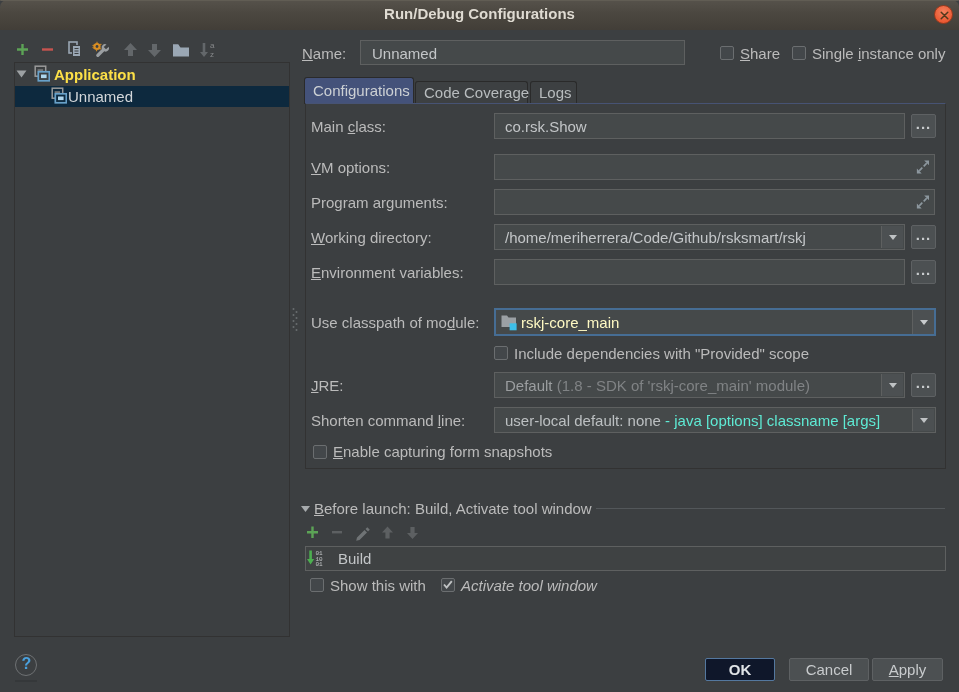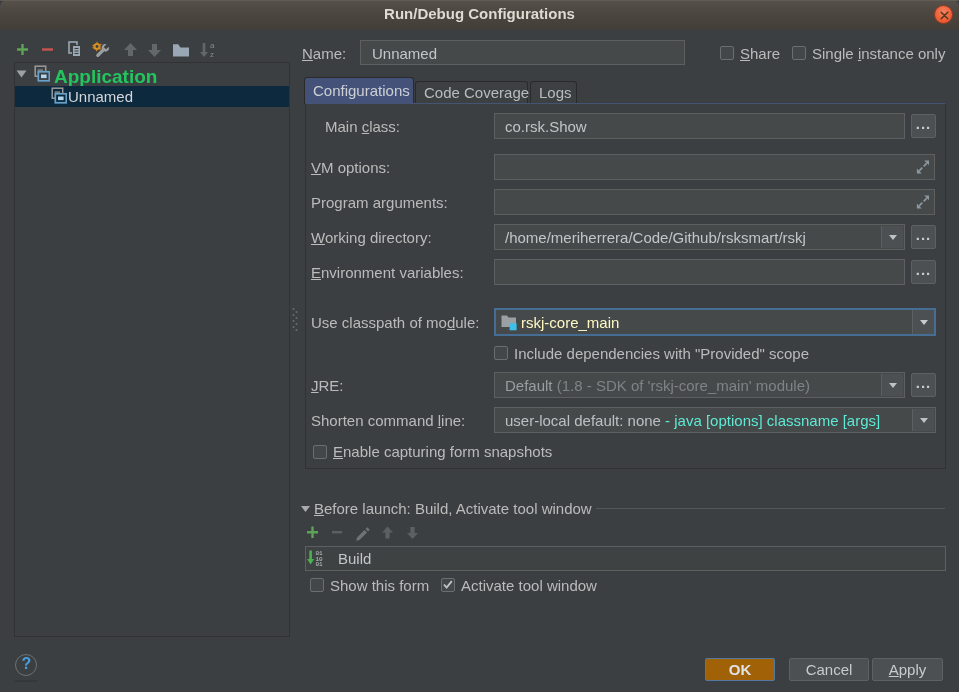--- a/index.html
+++ b/index.html
@@ -75,21 +75,21 @@
     <div style="position:relative; height:23px;">
       <svg class="abs" style="left:1px; top:6px;" width="11" height="9">
           <path d="M0.5 1.5 h10 l-5 7 z" fill="#9da1a3"></path>
         </svg>
       <svg class="abs" style="left:19px; top:2px;" width="16" height="17" viewBox="0 0 16 17">
         <rect x="1.2" y="1.2" width="10.5" height="10" fill="none" stroke="#9a9a9a" stroke-width="1.5"></rect>
         <rect x="3.6" y="4.2" width="5.5" height="1.8" fill="#77797b"></rect>
         <rect x="4.3" y="6.8" width="11" height="9" fill="#3c3f41" stroke="#68a1c9" stroke-width="1.7"></rect>
         <rect x="7" y="9.5" width="5.6" height="3.6" fill="#aed5ec"></rect>
       </svg>
-      <span class="lbl" style="left:39px; top:3px; font-weight:bold; font-size:19px; color:#22c55e;">Application</span>
+      <span class="lbl" style="left:39px; top:3px; font-weight:bold; font-size:15px; color:#fde047;">Application</span>
     </div>
     <div style="position:relative; height:21px; background:#0d293e; margin:0 0 0 0;">
       <svg class="abs" style="left:36px; top:1px;" width="16" height="17" viewBox="0 0 16 17">
         <rect x="1.2" y="1.2" width="10.5" height="10" fill="none" stroke="#9a9a9a" stroke-width="1.5"></rect>
         <rect x="3.6" y="4.2" width="5.5" height="1.8" fill="#77797b"></rect>
         <rect x="4.3" y="6.8" width="11" height="9" fill="#0d293e" stroke="#68a1c9" stroke-width="1.7"></rect>
         <rect x="7" y="9.5" width="5.6" height="3.6" fill="#aed5ec"></rect>
       </svg>
       <span class="lbl" style="left:53px; top:2px; font-size:15px; color:#d3d7da;">Unnamed</span>
     </div>
@@ -121,21 +121,21 @@
           <circle cx="4.5" cy="5" r="1"></circle>
           <circle cx="1.5" cy="8" r="1"></circle>
           <circle cx="4.5" cy="11" r="1"></circle>
           <circle cx="1.5" cy="14" r="1"></circle>
           <circle cx="4.5" cy="17" r="1"></circle>
           <circle cx="1.5" cy="20" r="1"></circle>
           <circle cx="4.5" cy="23" r="1"></circle>
         </g>
     </svg>
 
-    <div class="lbl" style="left:311px; top:118px;margin-left:14px;">Main <u>c</u>lass:</div>
+    <div class="lbl" style="left:311px; top:118px;">Main <u>c</u>lass:</div>
     <div class="field" style="left:494px; top:113px; width:411px;"></div>
     <div class="lbl" style="left:505px; top:118px; color:#c3c6c8;">co.rsk.Show</div>
     <div class="btn3 dots" style="left:911px; top:114px; width:25px; height:24px; line-height:18px;">...</div>
 
     <div class="lbl" style="left:311px; top:159px;"><u>V</u>M options:</div>
     <div class="field" style="left:494px; top:154px; width:441px;"></div>
     <svg class="abs" style="left:916px; top:160px;" width="14" height="14" viewBox="0 0 14 14">
       <path d="M7.7 6.3 L10.8 3.2" stroke="#8c979e" stroke-width="1.7"></path>
       <path d="M13 0.5 V5.3 L8.2 0.5 Z" fill="#8c979e"></path>
       <path d="M6.3 7.7 L3.2 10.8" stroke="#8c979e" stroke-width="1.7"></path>
@@ -216,30 +216,30 @@
       <path d="M1 10 l3.6 5.5 3.6 -5.5 h-2.3 v-8.5 h-2.6 v8.5 z" fill="#4caf50"></path>
       <g font-family="Liberation Mono, monospace" font-size="6" fill="#c3c6c8">
         <text x="9.5" y="6">01</text>
           <text x="9.5" y="11.5">10</text>
           <text x="9.5" y="17">01</text>
       </g>
     </svg>
     <div class="lbl" style="left:338px; top:550px; color:#c3c6c8;">Build</div>
 
     <div class="cb" style="left:310px; top:578px;"></div>
-    <div class="lbl" style="left:330px; top:577px;">Show this form</div>
+    <div class="lbl" style="left:330px; top:577px;">Show this with</div>
     <div class="cb" style="left:441px; top:578px;">
         <svg width="14" height="14" viewBox="0 0 14 14" style="position:absolute; left:-1px; top:-1px;">
           <path d="M3 6.5 l2.6 3 L10.8 3.2" stroke="#c0c3c4" stroke-width="1.9" fill="none"></path>
         </svg>
       </div>
-    <div class="lbl" style="left:461px; top:577px;">Activate tool window</div>
+    <div class="lbl" style="left:461px; top:577px;font-style:italic;">Activate tool window</div>
   </div>
 
   <div id="bottom">
     <div class="abs" style="left:15px; top:654px; width:22px; height:22px; border-radius:50%; border:1px solid #6e7173;"></div>
     <div class="lbl" style="left:21.5px; top:655px; color:#49a0dd; font-weight:bold; font-size:16px;">?</div>
     <div class="abs" style="left:15px; top:680px; width:22px; height:2px; background:#35383a;"></div>
-    <div class="btn3" style="left:705px; top:658px; width:70px; height:23px; background:#a16207; border-color:#54789f; color:#dfe3e6; font-weight:bold; line-height:21px;">OK</div>
+    <div class="btn3" style="left:705px; top:658px; width:70px; height:23px; background:#0f172a; border-color:#54789f; color:#dfe3e6; font-weight:bold; line-height:21px;">OK</div>
     <div class="btn3" style="left:789px; top:658px; width:80px; height:23px; line-height:21px;">Cancel</div>
     <div class="btn3" style="left:872px; top:658px; width:71px; height:23px; line-height:21px;"><u>A</u>pply</div>
   </div>
 </div>
 
 </body></html>

